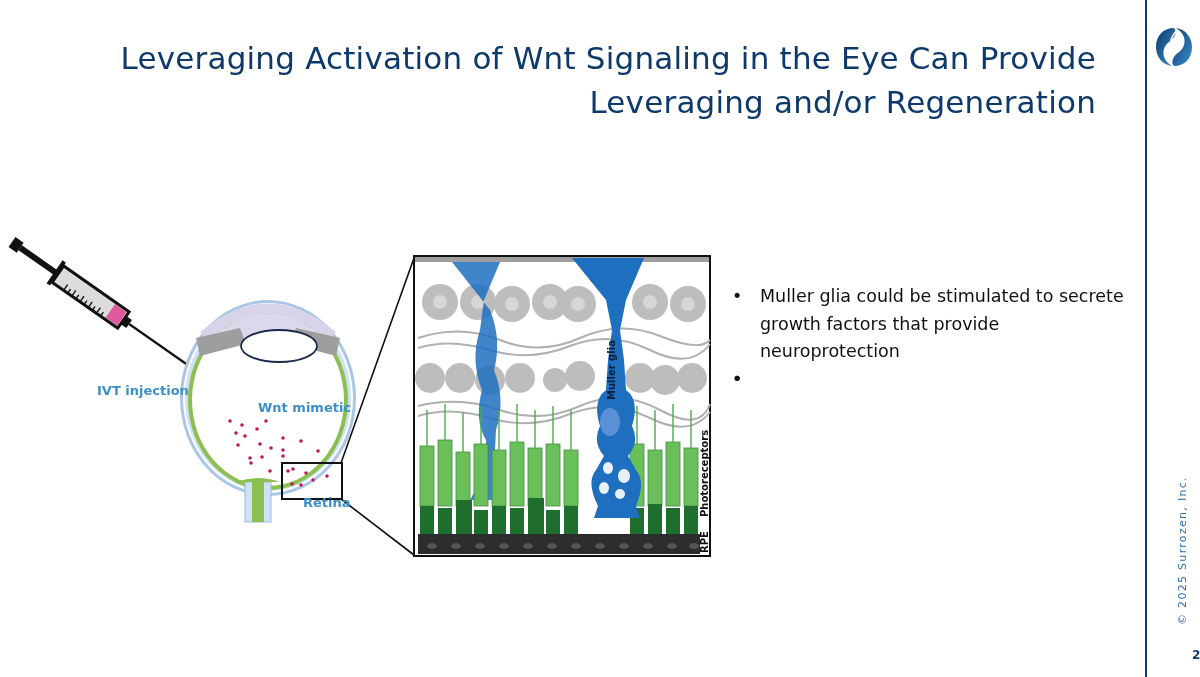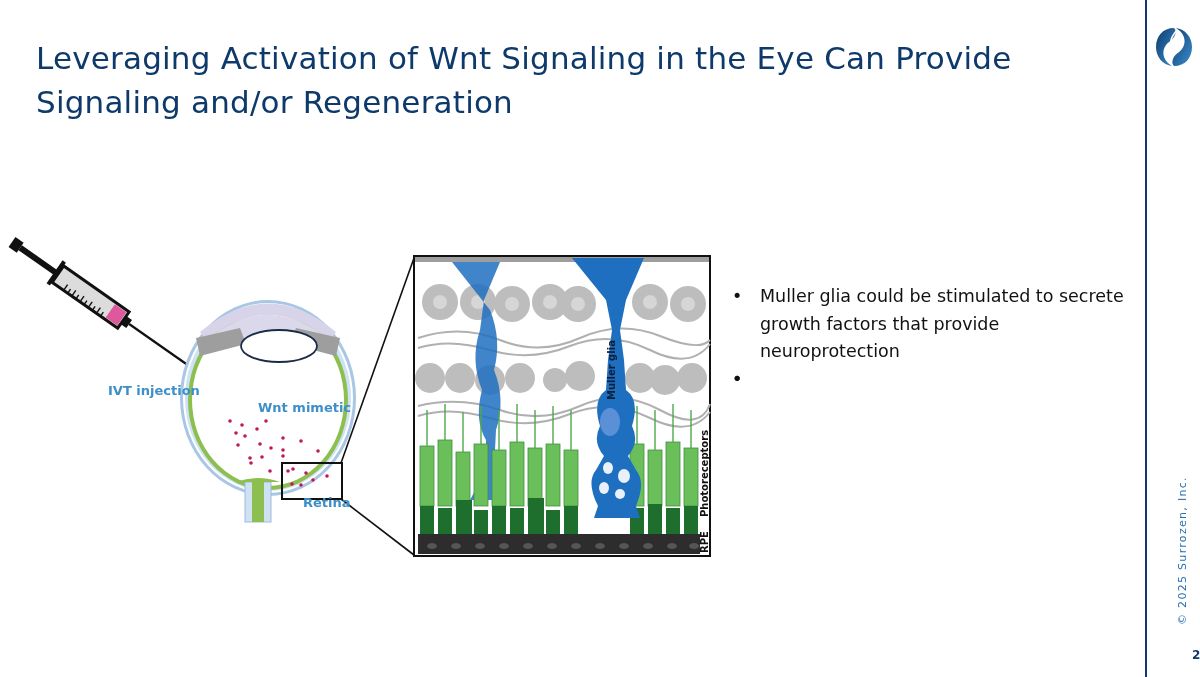--- a/index.html
+++ b/index.html
@@ -1,37 +1,37 @@
 <!DOCTYPE html>
 <html><head>
 <meta charset="utf-8">
 <style>
   html, body { margin: 0; padding: 0; }
   body { width: 1200px; height: 677px; background: #ffffff; position: relative; overflow: hidden; font-family: "DejaVu Sans", "Liberation Sans", sans-serif; }
-  .title { position: absolute; left: 36px; top: 36px; width: 1060px; color: #0e3a6b; font-size: 31px; line-height: 44px; font-weight: normal; letter-spacing: 0.2px; }
+  .title { position: absolute; left: 36px; top: 36px; width: 1060px; color: #0e3a6b; font-size: 31px; line-height: 44px; font-weight: normal; letter-spacing: 0.2px; text-align: right; }
   .title div { white-space: nowrap; }
   .vline { position: absolute; left: 1145px; top: 0; width: 2px; height: 677px; background: #0e3a6b; }
   .logo { position: absolute; left: 1153px; top: 24px; width: 42px; height: 46px; }
   .copyright { position: absolute; left: 1176px; top: 625px; transform-origin: left top; transform: rotate(-90deg); font-size: 11px; color: #2a6fb0; letter-spacing: 1.3px; white-space: nowrap; }
   .page-num { position: absolute; left: 1192px; top: 648px; font-size: 12px; font-weight: bold; color: #0e3a6b; }
   .bullets { position: absolute; left: 732px; top: 283px; width: 410px; color: #111; font-size: 17.5px; line-height: 27.5px; }
   .bullets .intro { margin: 0; }
   .bullets ul { list-style: none; margin: 0; padding: 0; }
   .bullets li { position: relative; padding-left: 28px; }
   .bullets li .dot { position: absolute; left: 0; top: 0; }
   .diagram { position: absolute; left: 0; top: 220px; width: 730px; height: 350px; }
   .lbl { position: absolute; color: #3d8fc9; font-weight: bold; font-size: 13px; white-space: nowrap; }
   .rot-label { position: absolute; font-size: 10px; font-weight: bold; color: #111; transform-origin: left top; transform: rotate(-90deg); white-space: nowrap; }
 </style>
 </head>
 <body>
 
 <div class="title">
   <div>Leveraging Activation of Wnt Signaling in the Eye Can Provide</div>
-  <div>Signaling and/or Regeneration</div>
+  <div>Leveraging and/or Regeneration</div>
 </div>
 
 <div class="vline"></div>
 
 <svg class="logo" viewBox="0 0 42 46">
   <defs>
     <linearGradient id="lg" x1="0" y1="0" x2="1" y2="1">
       <stop offset="0" stop-color="#0e3a6b"></stop>
       <stop offset="1" stop-color="#3a8fd0"></stop>
     </linearGradient>
@@ -234,21 +234,21 @@
         <ellipse cx="576" cy="326" rx="5" ry="3"></ellipse>
           <ellipse cx="600" cy="326" rx="5" ry="3"></ellipse>
         <ellipse cx="624" cy="326" rx="5" ry="3"></ellipse>
           <ellipse cx="648" cy="326" rx="5" ry="3"></ellipse>
         <ellipse cx="672" cy="326" rx="5" ry="3"></ellipse>
           <ellipse cx="694" cy="326" rx="5" ry="3"></ellipse>
       </g>
     </g>
   </svg>
 
-  <div class="lbl" style="left:108px; top:163px;">IVT injection</div>
+  <div class="lbl" style="left:97px; top:163px;">IVT injection</div>
   <div class="lbl" style="left:239px; top:180px;margin-left:19px;">Wnt mimetic</div>
   <div class="lbl" style="left:303px; top:275px;">Retina</div>
   <div class="rot-label" style="left:606px; top:180px; color:#0b1f3a;">Muller glia</div>
   <div class="rot-label" style="left:699px; top:297px;">Photoreceptors</div>
   <div class="rot-label" style="left:699px; top:333px;">RPE</div>
 </div>
 
 <div class="bullets">
   <ul>
     <li><span class="dot">•</span><span>Muller glia could be stimulated to secrete growth factors that provide neuroprotection</span></li>

